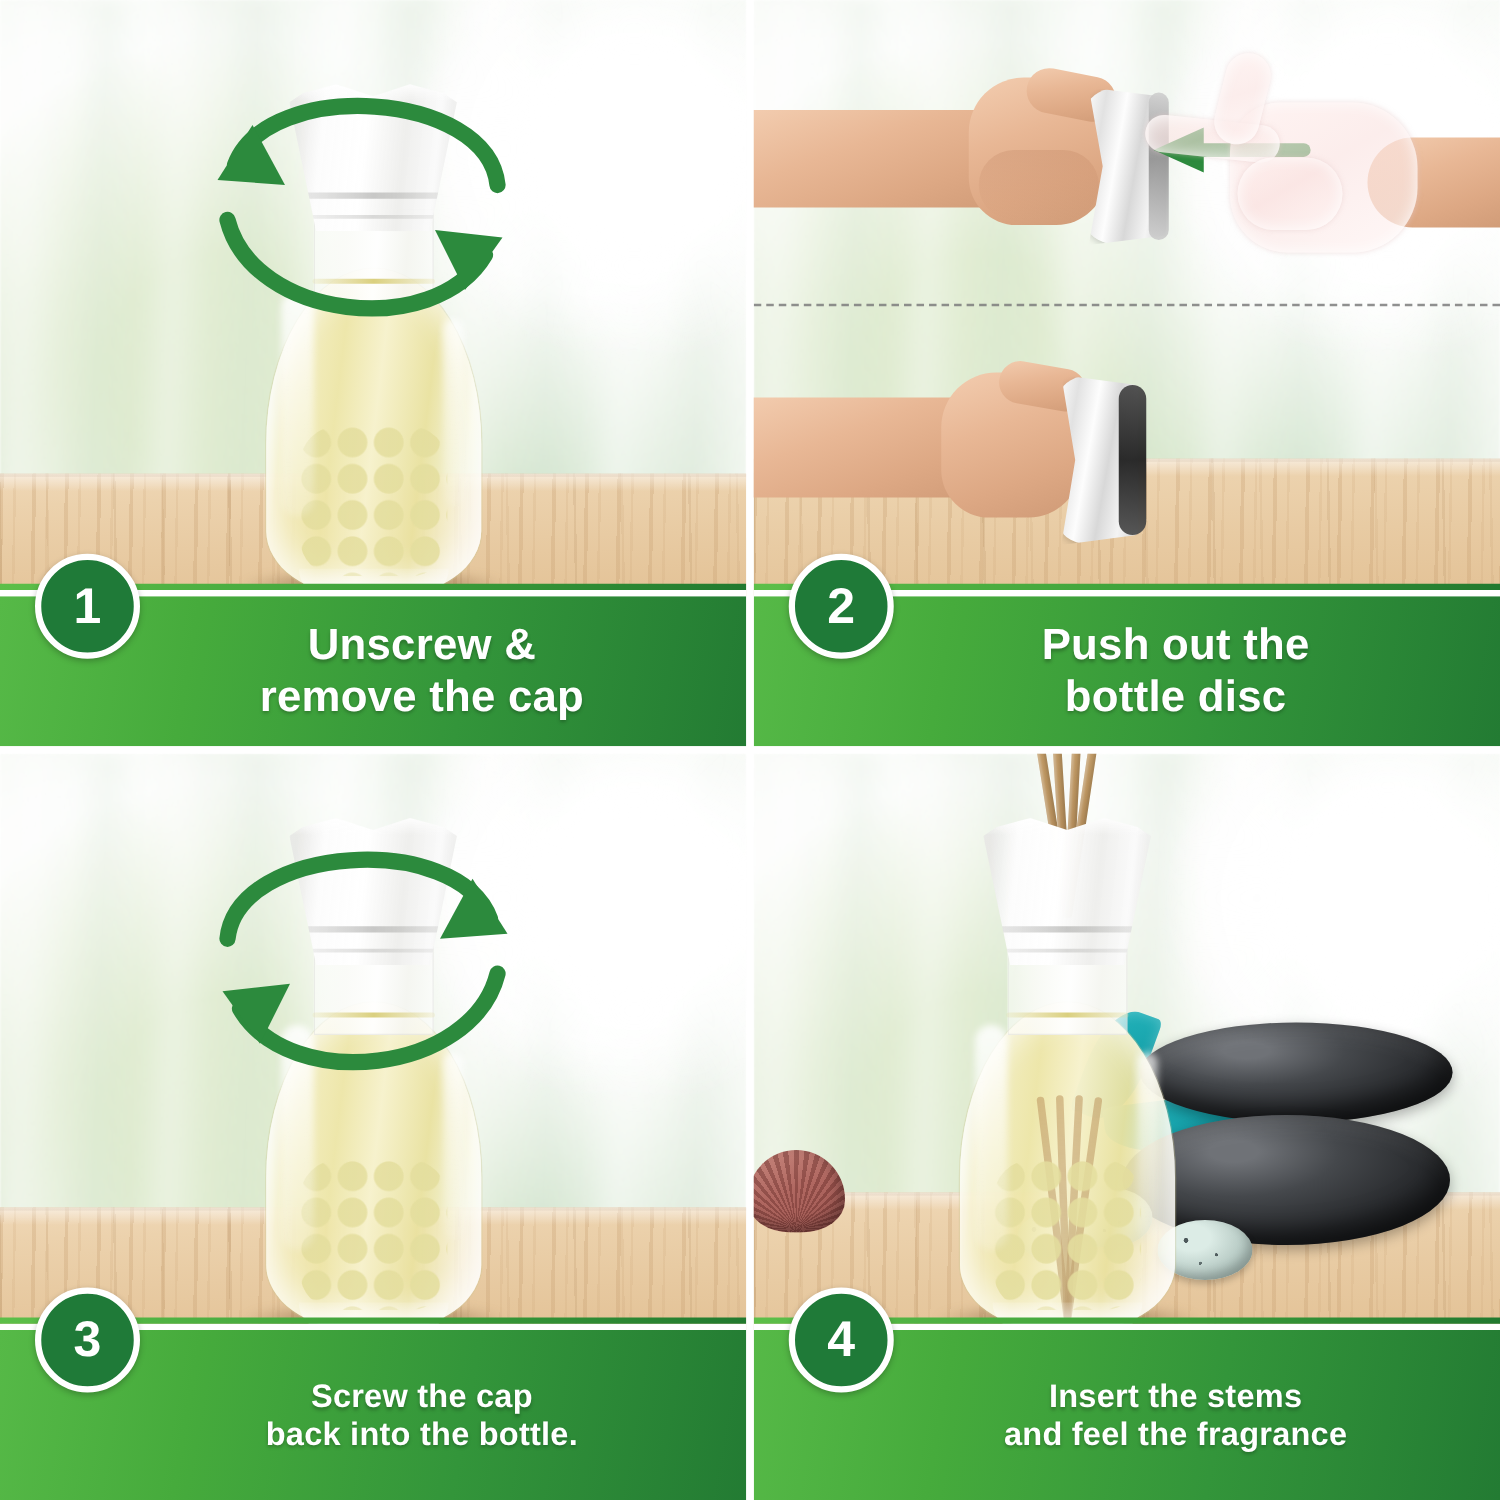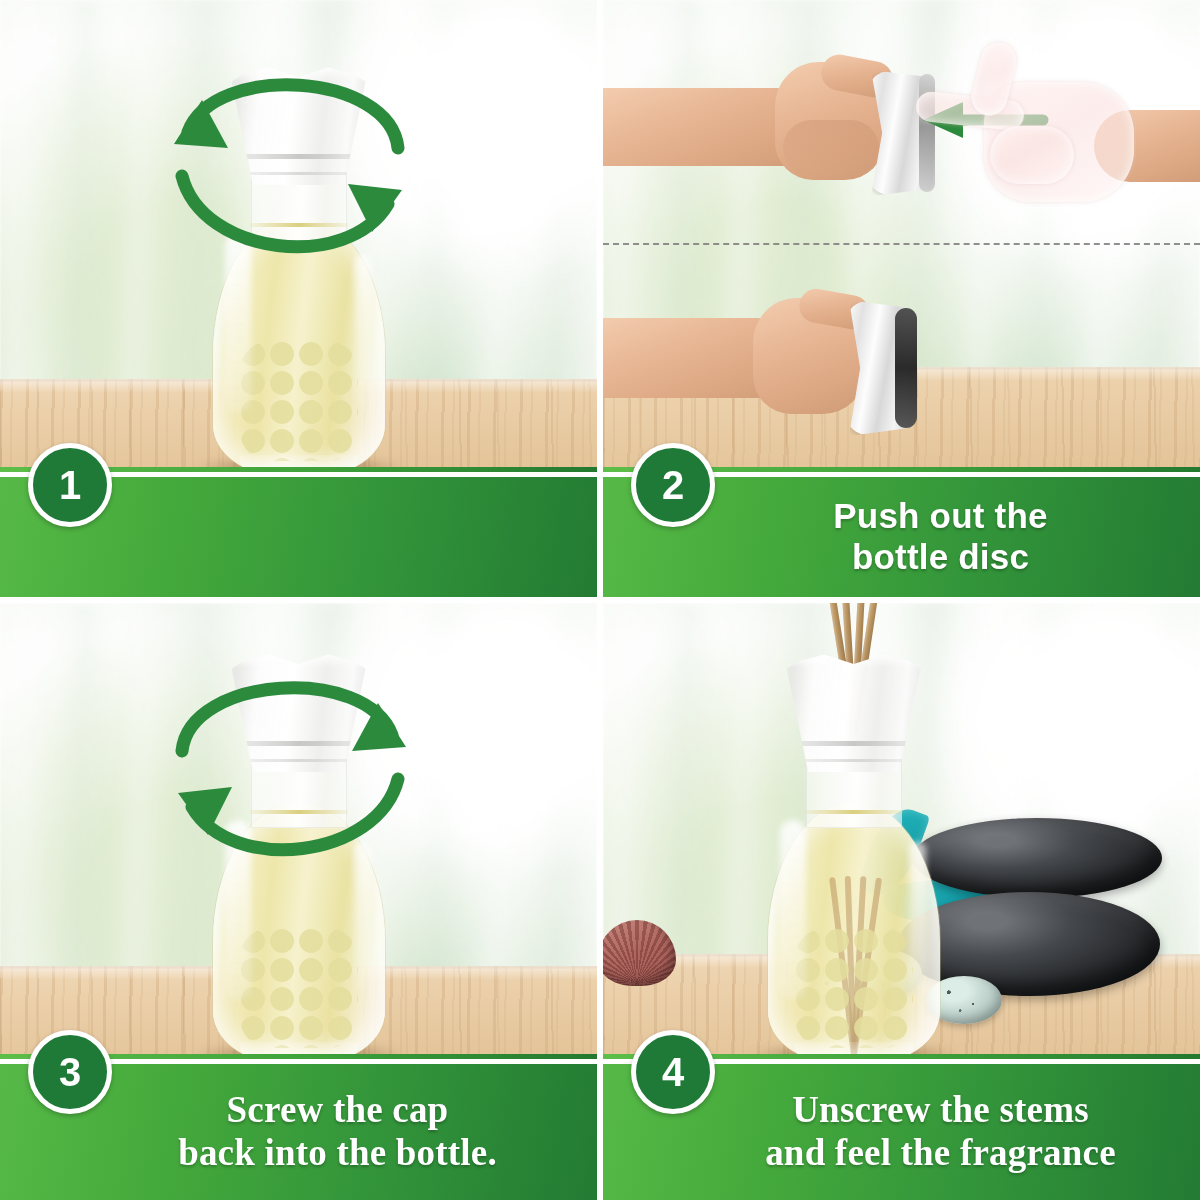--- a/index.html
+++ b/index.html
@@ -263,21 +263,21 @@
   .banner .whitegap{
     position:absolute;left:0;right:0;top:-5px;height:5px;background:#fff;
   }
   .cap-text{
     position:absolute;left:96px;right:18px;top:50%;transform:translateY(-50%);
     color:#ffffff;text-align:center;font-weight:700;font-size:35px;line-height:1.16;
     letter-spacing:.2px;
     text-shadow:0 2px 3px rgba(0,0,0,.26);
     white-space:pre-line;
   }
-  .p3 .cap-text,.p4 .cap-text{font-size:37px;font-family:Liberation Serif, serif;}
+  .p3 .cap-text,.p4 .cap-text{font-size:26px;}
 
   .badge{
     position:absolute;left:28px;top:-34px;width:74px;height:74px;border-radius:50%;
     background:#1f7a38;border:5px solid #ffffff;
     box-shadow:0 2px 5px rgba(0,0,0,.25);
     display:flex;align-items:center;justify-content:center;
     color:#ffffff;font-weight:700;font-size:40px;line-height:1;
   }
 </style>
 </head>
@@ -318,20 +318,22 @@
             <path d="M42,28 C62,108 208,124 248,56" fill="none" stroke="#2c8a3d" stroke-width="13" stroke-linecap="round"></path>
             <path d="M232,84 L262,42 L208,36 Z" fill="#2c8a3d"></path>
           </svg>
         </div>
       </div>
 
       <div class="banner">
         <div class="whitegap"></div>
         <div class="topline"></div>
         <div class="badge">1</div>
+        <div class="cap-text">Unscrew &amp;
+remove the cap</div>
       </div>
     </div>
 
     <div class="panel p2">
       <div class="scene">
         <div class="bg"></div>
         <div class="glow"></div>
         <div class="table"></div>
 
         <div>
@@ -475,19 +477,19 @@
             <div class="ring"></div>
             <div class="ring2"></div>
           </div>
         </div>
       </div>
 
       <div class="banner">
         <div class="whitegap"></div>
         <div class="topline"></div>
         <div class="badge">4</div>
-        <div class="cap-text">Unscrew the stems
+        <div class="cap-text">Insert the stems
 and feel the fragrance</div>
       </div>
     </div>
 
   </div>
 </div>
 
 </body></html>

